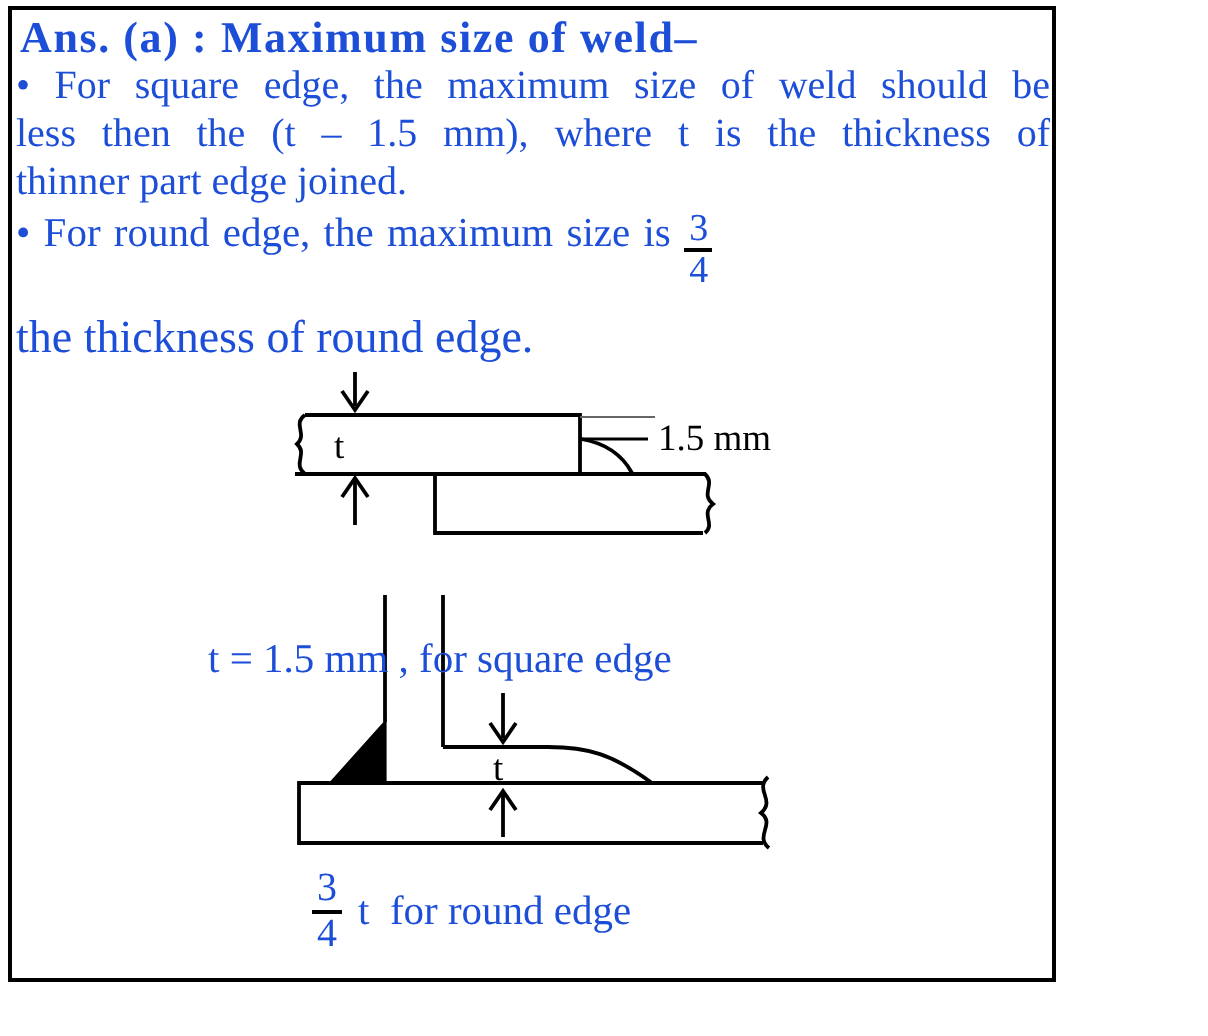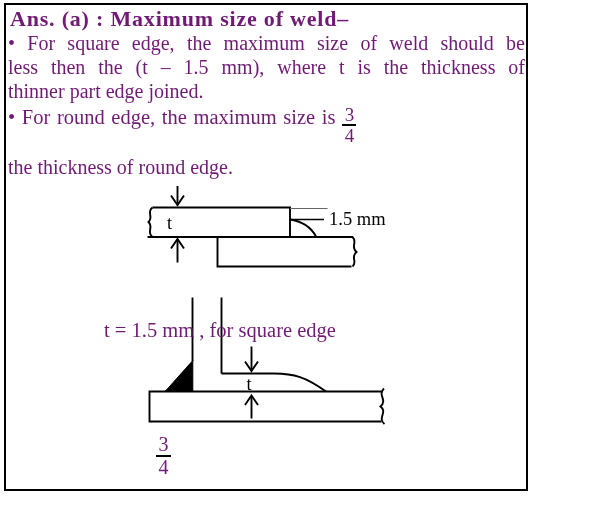--- a/index.html
+++ b/index.html
@@ -1,18 +1,18 @@
 <!DOCTYPE html>
 <html><head>
 <meta charset="utf-8">
 <style>
   html,body{margin:0;padding:0;background:#fff;}
   .canvas{
     position:relative;width:542px;height:518px;background:#fff;
-    font-family:"Liberation Serif","DejaVu Serif",serif;color:#701a75;overflow:hidden;
+    font-family:"Liberation Serif","DejaVu Serif",serif;color:#1d4ed8;overflow:hidden;
   }
   .answer-box{
     position:absolute;left:4px;top:3px;width:520px;height:484px;
     border:2px solid #000;background:#fff;
   }
   .heading{
     position:absolute;left:10px;top:6px;font-size:22px;font-weight:bold;
     letter-spacing:0.8px;white-space:nowrap;
   }
   .jline{
@@ -20,21 +20,21 @@
     white-space:normal;
   }
   .stretch{text-align:justify;text-align-last:justify;}
   .b1-l1{top:32px;}
   .b1-l2{top:56px;}
   .b1-l3{top:80px;}
   .b2-lineA{
     position:absolute;left:8px;top:106px;width:517px;height:46px;
     display:flex;align-items:flex-start;font-size:20.5px;word-spacing:1.5px;
   }
-  .b2-lineB{position:absolute;left:8px;top:156px;font-size:20px;}
+  .b2-lineB{position:absolute;left:8px;top:156px;font-size:23px;}
   .frac{display:inline-flex;flex-direction:column;align-items:center;margin:0 5px 0 7px;}
   .frac .num,.frac .den{font-size:19px;line-height:17px;text-align:center;}
   .frac .bar{width:14px;height:0;border-top:2px solid #000;margin:1px 0;}
   .pre-sp{white-space:pre;}
   .caption1{position:absolute;left:104px;top:271px;font-size:20.5px;white-space:pre;margin-top:48px;}
   .caption2{
     position:absolute;left:156px;top:429px;height:54px;
     display:flex;align-items:center;font-size:20.5px;
   }
   .caption2 .frac{margin:0 8px 0 0;}
@@ -115,15 +115,16 @@
   </svg>
 
   <div class="caption1">t = 1.5 mm , for square edge</div>
 
   <div class="caption2">
     <span class="frac">
       <span class="num">3</span>
       <span class="bar"></span>
       <span class="den">4</span>
     </span>
+    <span class="pre-sp">t  for round edge</span>
   </div>
 
 </div>
 
 </body></html>

